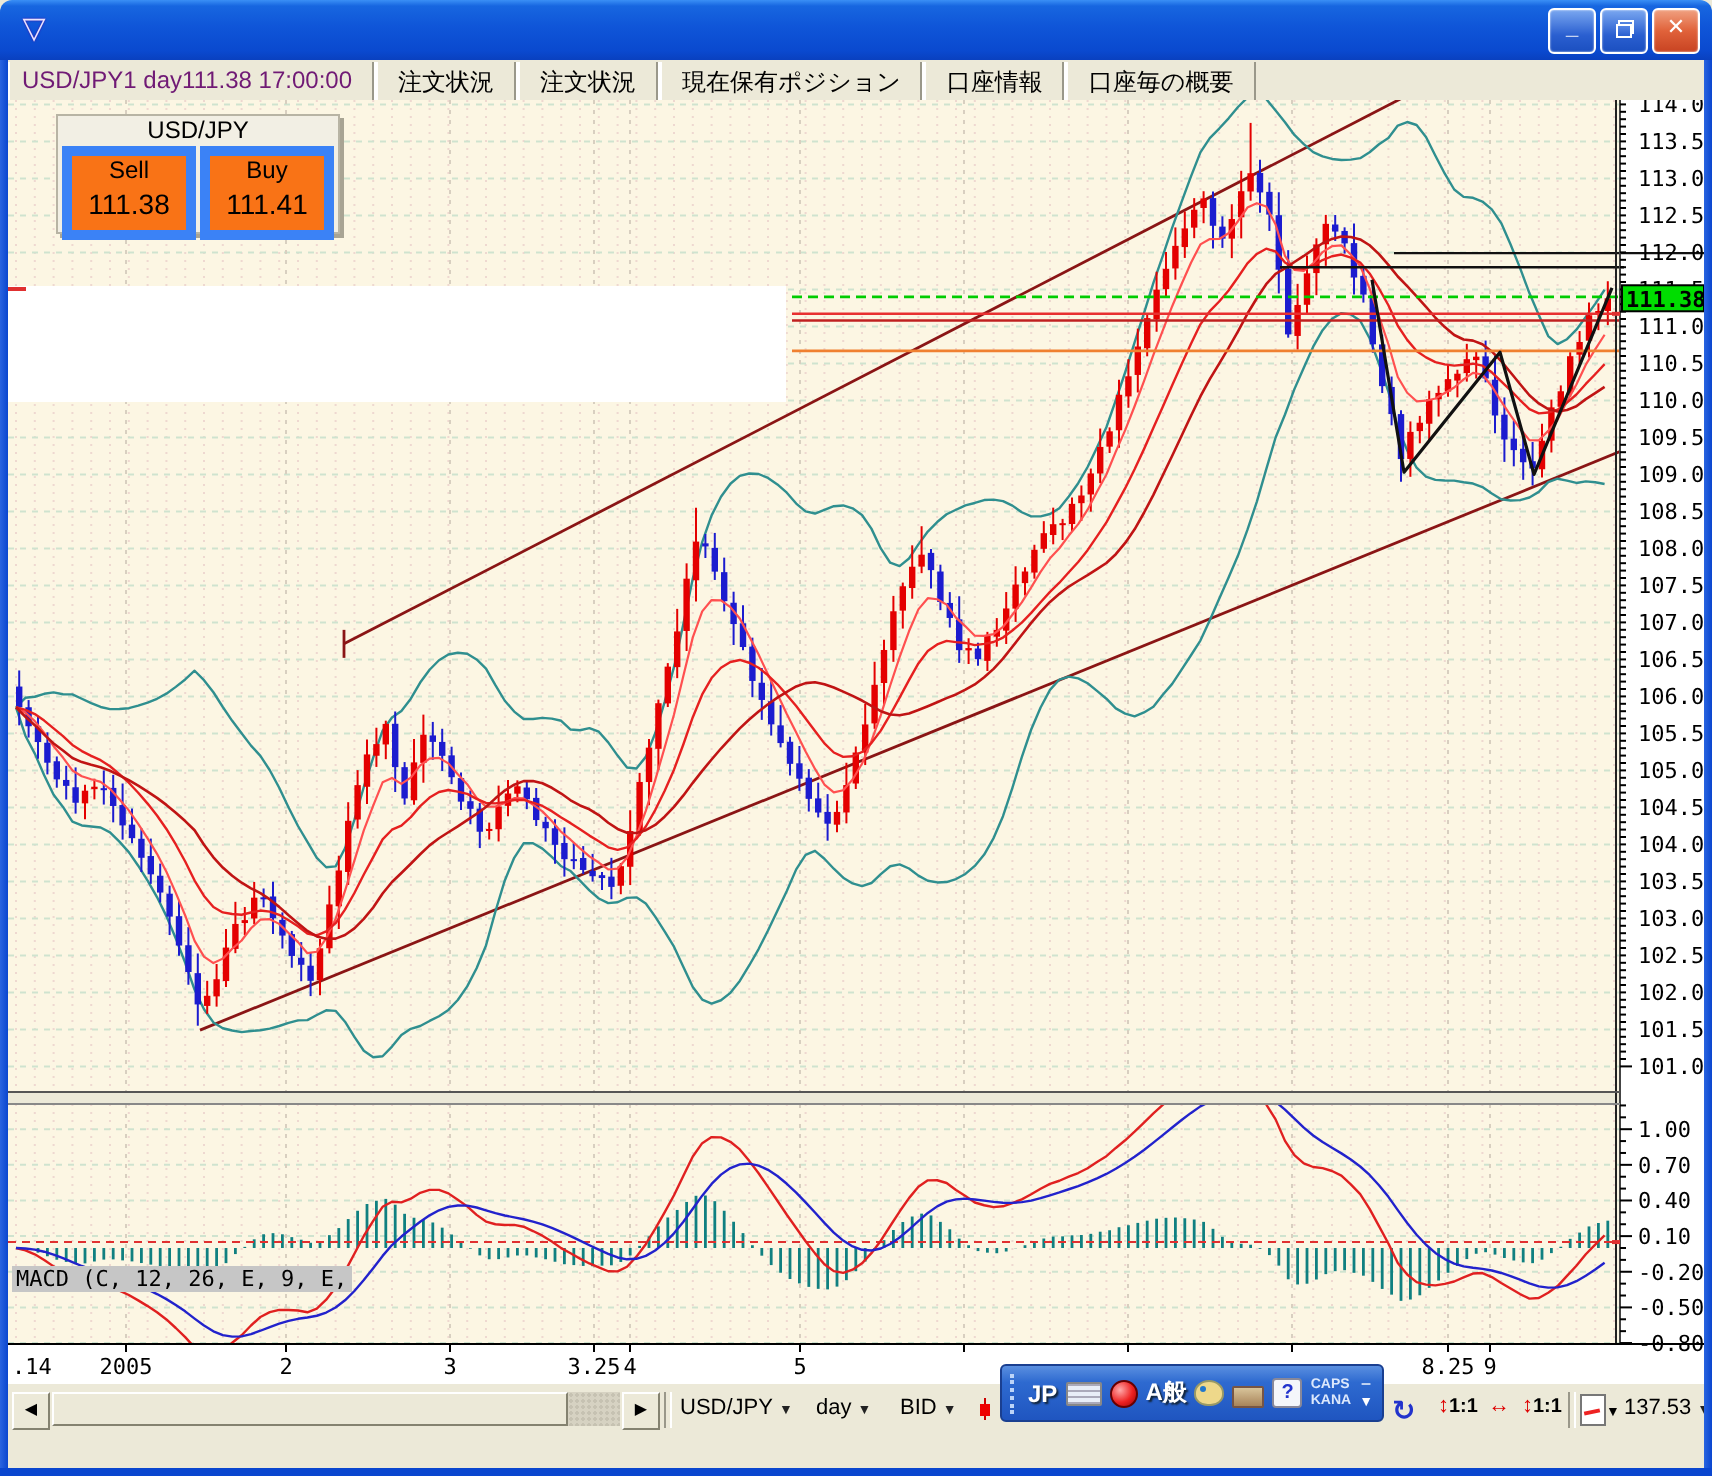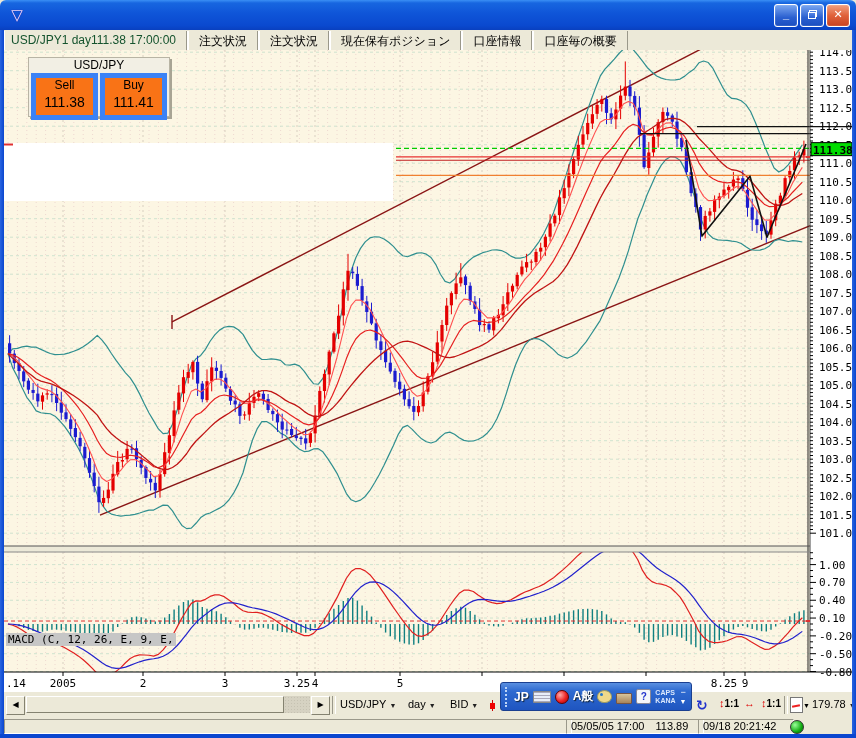--- a/index.html
+++ b/index.html
@@ -20,21 +20,21 @@
   .tb-btn{width:22px;height:21px;border-radius:3px;border:1px solid #fff;
     background:linear-gradient(180deg,#7aa7f0,#2a5fd0 60%,#1b4fc0);color:#fff;font-size:11px;line-height:19px;
     text-align:center;font-weight:bold;box-shadow:inset 0 0 1px #fff;}
   .tb-btn.close{background:linear-gradient(180deg,#f0a080,#e0623a 50%,#c84322);}
   .restore-glyph{position:relative;display:inline-block;width:9px;height:9px;margin-top:5px;}
   .restore-glyph i{position:absolute;border:1px solid #fff;width:6px;height:5px;display:block;}
   .restore-glyph i:first-child{right:0;top:0;}
   .restore-glyph i:last-child{left:0;bottom:0;background:linear-gradient(180deg,#5585e5,#2a5fd0);}
   
   .tabrow{position:absolute;left:4px;top:30px;width:848px;height:20px;background:#ece9d8;display:flex;align-items:flex-end;z-index:4;font-size:12px;}
-  .chart-tab{padding:2px 10px 2px 6px;border-right:1px solid #9a988a;border-left:1px solid #fff;height:15px;color:#14532d;white-space:nowrap;}
+  .chart-tab{padding:2px 10px 2px 6px;border-right:1px solid #9a988a;border-left:1px solid #fff;height:15px;color:#701a75;white-space:nowrap;}
   .menu-tab{padding:2px 10px;border-left:2px solid #fff;border-right:1px solid #9a988a;height:15px;color:#000;white-space:nowrap;cursor:default;}
   
   #chartsvg{position:absolute;left:4px;top:50px;z-index:1;}
   
   .quote-panel{position:absolute;left:28px;top:57px;width:140px;height:58px;background:#f2efe4;
     border:1px solid #b8b4a4;box-shadow:2px 2px 0 #a8a494;z-index:3;}
   .quote-pair{text-align:center;font-size:12px;color:#000;height:15px;line-height:15px;}
   .quote-cells{display:flex;gap:2px;padding:0 2px;}
   .quote-cell{flex:1;background:#f97316;border:5px solid #3b82f6;height:37px;text-align:center;}
   .quote-cell .lbl{font-size:12px;line-height:15px;color:#000;}
@@ -1155,21 +1155,21 @@
       <span class="red">↔</span>
     </div>
     <div class="icon-btn" style="left:757px;">
       <span class="red">↕</span><span class="one2one">1:1</span>
     </div>
     <div class="tool-sep" style="left:780px;"></div>
     <div class="icon-btn" style="left:786px;">
       <span class="report-page"><i></i></span><span class="arr" style="font-size:7px;">▼</span>
     </div>
     <div class="dd" style="left:808px;">
-      <span>179.78</span><span class="arr">▼</span>
+      <span>137.53</span><span class="arr">▼</span>
     </div>
   </div>
 
   <div class="ime-bar">
     <div class="ime-grip"></div>
     <span class="ime-txt">JP</span>
     <span class="ime-kbd"></span>
     <span class="ime-ball"></span>
     <span class="ime-txt">A般</span>
     <span class="ime-palette">
@@ -1180,24 +1180,13 @@
     <span class="ime-two">
       <span>CAPS</span>
       <span>KANA</span>
     </span>
     <span class="ime-min">
       <span>−</span>
       <span style="font-size:7px;">▼</span>
     </span>
   </div>
 
-  <div class="statusbar">
-    <div class="status-panel" style="left:0;width:558px;"></div>
-    <div class="status-panel" style="left:562px;width:128px;">
-      <span>05/05/05 17:00</span>
-      <span style="margin-left:8px;">113.89</span>
-    </div>
-    <div class="status-panel" style="left:694px;width:86px;">
-      <span>09/18 20:21:42</span>
-    </div>
-    <div class="status-orb"></div>
-  </div>
 </div>
 
 </body></html>

